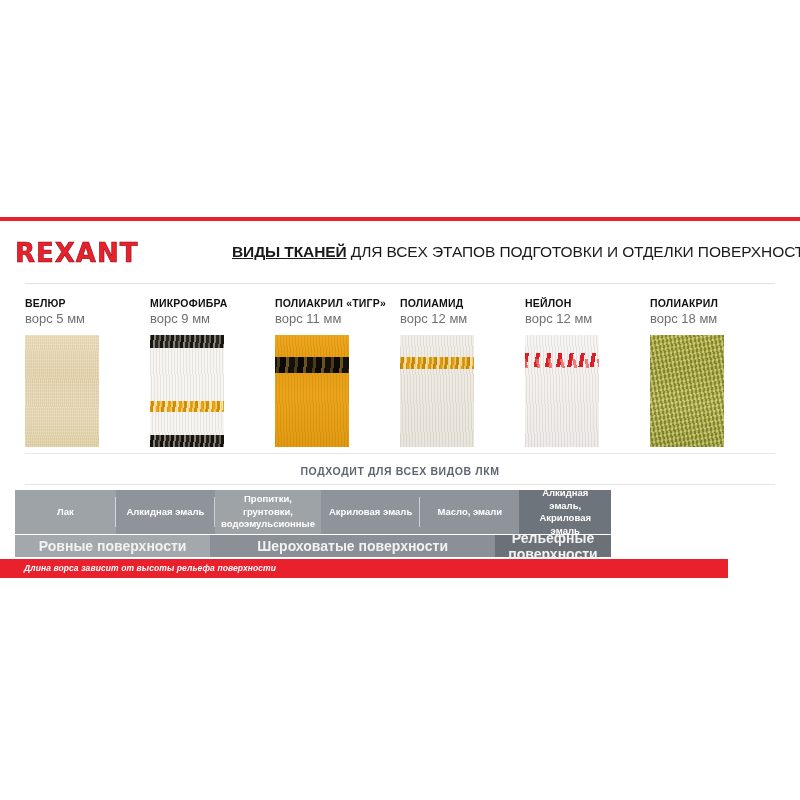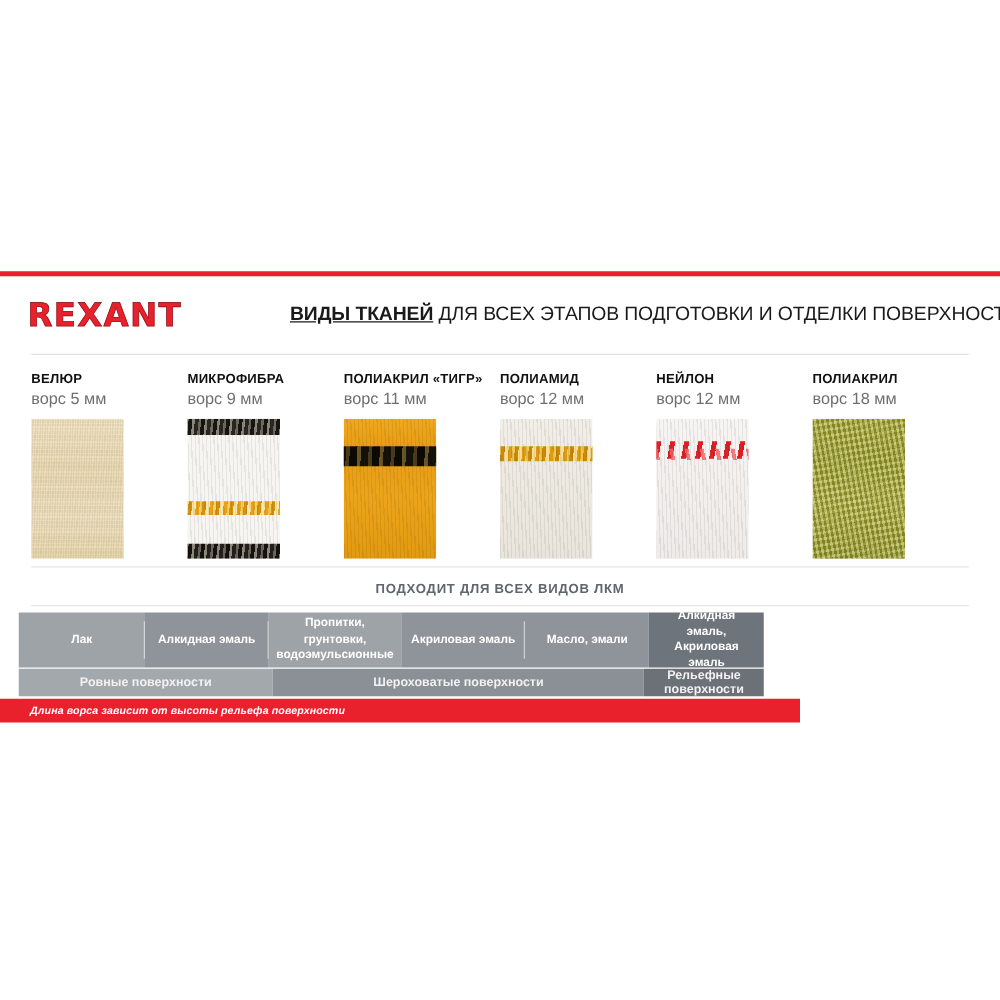--- a/index.html
+++ b/index.html
@@ -15,21 +15,21 @@
   .top-rule{
     position:absolute;left:0;top:217px;width:800px;height:4px;
     background:#e8212c;
   }
 
   
   .header{
     position:absolute;left:0;top:235px;width:800px;height:36px;
   }
   .logo{
-    position:absolute;left:22px;top:3px;
+    position:absolute;left:15px;top:3px;
     font-size:26px;font-weight:bold;letter-spacing:1px;
     color:#e8212c;
     font-family:"DejaVu Sans","Liberation Sans",sans-serif;
     -webkit-text-stroke:0.6px #8a0f16;
     line-height:30px;
   }
   .head-title{
     position:absolute;left:232px;top:8px;width:556px;
     font-size:15.5px;color:#1a1a1a;white-space:nowrap;
     letter-spacing:-0.1px;
@@ -122,29 +122,29 @@
   }
   .g-light{background:#9ea3a8;}
   .g-mid{background:#8f949a;}
   .g-dark{background:#6e747b;}
   .sep:after{
     content:"";position:absolute;right:0;top:7px;bottom:7px;width:1px;background:rgba(255,255,255,.55);
   }
   .row2{display:flex;height:22px;margin-top:1px;}
   .cell2{
     display:flex;align-items:center;justify-content:center;text-align:center;
-    font-size:10px;color:#f2f2f2;box-sizing:border-box;padding:0 14px;
+    font-size:14px;color:#f2f2f2;box-sizing:border-box;padding:0 14px;
   }
   .s-light{background:#a3a8ad;}
   .s-mid{background:#8b9096;}
   .s-dark{background:#6b7177;}
 
   
   .footer{
-    position:absolute;left:0;top:559px;width:640px;height:19px;background:#e8212c;
+    position:absolute;left:0;top:559px;width:728px;height:19px;background:#e8212c;
   }
   .footer span{
     position:absolute;left:24px;top:4px;
     font-size:8.5px;font-style:italic;font-weight:bold;color:#ffffff;letter-spacing:.1px;
   }
 </style>
 </head>
 <body>
 
 <div class="sheet">

